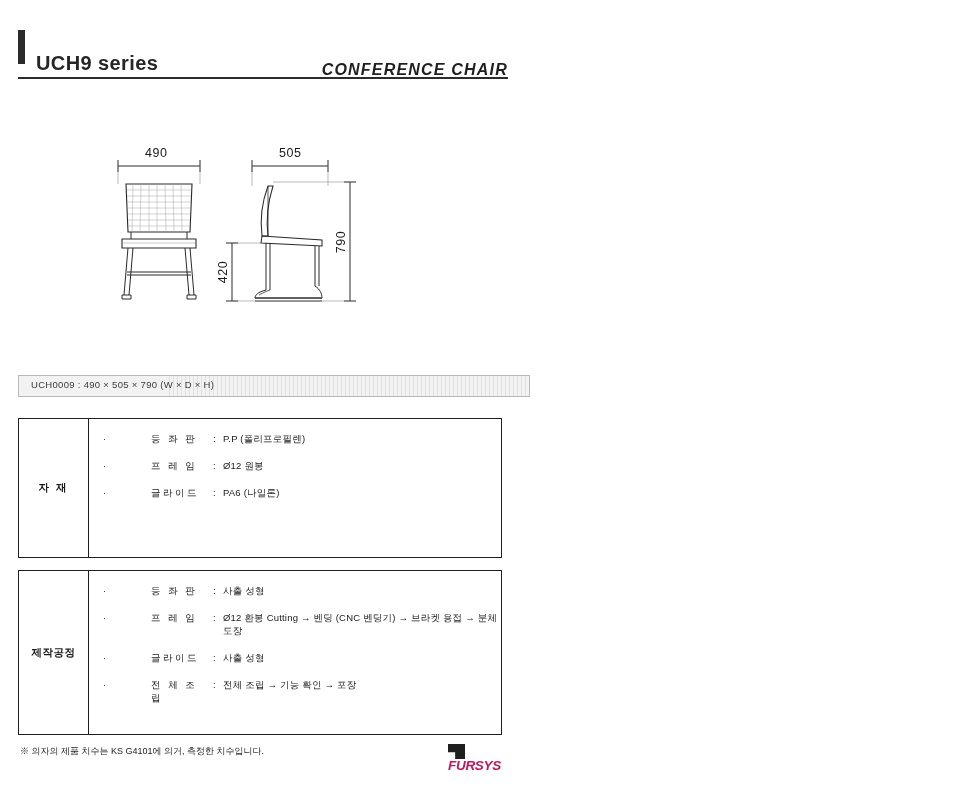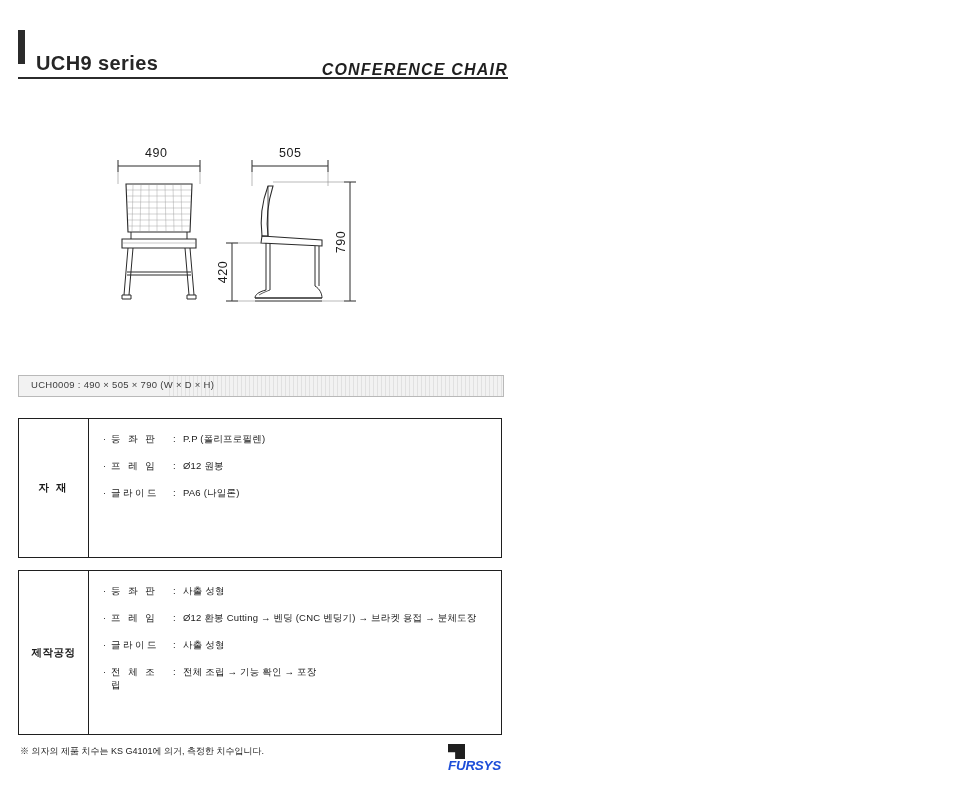--- a/index.html
+++ b/index.html
@@ -83,20 +83,21 @@
   
   .code-strip {
     position: absolute;
     left: 18px;
     top: 375px;
     width: 484px;
     height: 20px;
     border: 1px solid #b9b9b9;
     background: #f2f2f2;
     overflow: hidden;
+    padding-left: 26px;
   }
   .code-strip .code-text {
     position: absolute;
     left: 12px;
     top: 3px;
     font-size: 9.5px;
     color: #3c3c3c;
     letter-spacing: 0.3px;
     white-space: nowrap;
   }
@@ -154,20 +155,21 @@
   .spec-row .bullet {
     width: 8px;
     flex: 0 0 8px;
     font-size: 9px;
     line-height: 1;
   }
   .spec-row .term {
     width: 62px;
     flex: 0 0 62px;
     letter-spacing: 2.5px;
+    margin-left: 40px;
   }
   .spec-row .colon {
     width: 10px;
     flex: 0 0 10px;
   }
   .spec-row .value {
     letter-spacing: 0.2px;
   }
 
   
@@ -196,21 +198,21 @@
     clip-path: polygon(0 0, 100% 0, 100% 100%, 42% 100%, 42% 55%, 0 55%);
   }
   .brand-name {
     position: absolute;
     left: 0;
     top: 14px;
     font-size: 13.5px;
     font-weight: bold;
     font-style: italic;
     letter-spacing: -0.3px;
-    color: #1d4ed8;
+    color: #be185d;
   }
 </style>
 </head>
 <body>
 
 <div class="header">
   <div class="header-bar"></div>
   <div class="header-title">UCH9 series</div>
   <div class="header-sub">CONFERENCE CHAIR</div>
   <div class="header-rule"></div>

